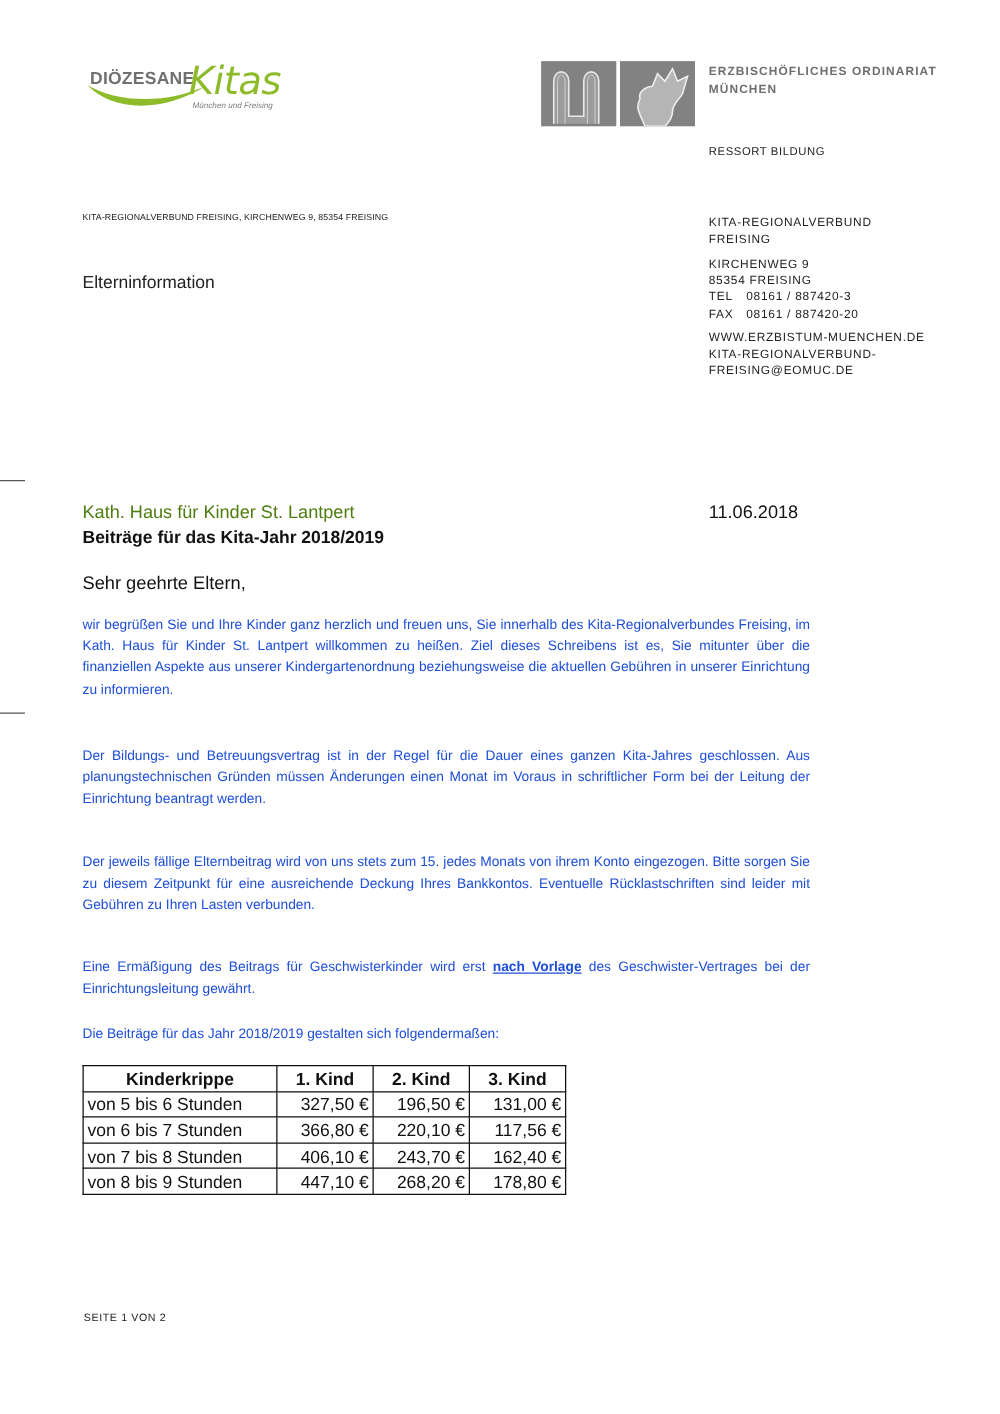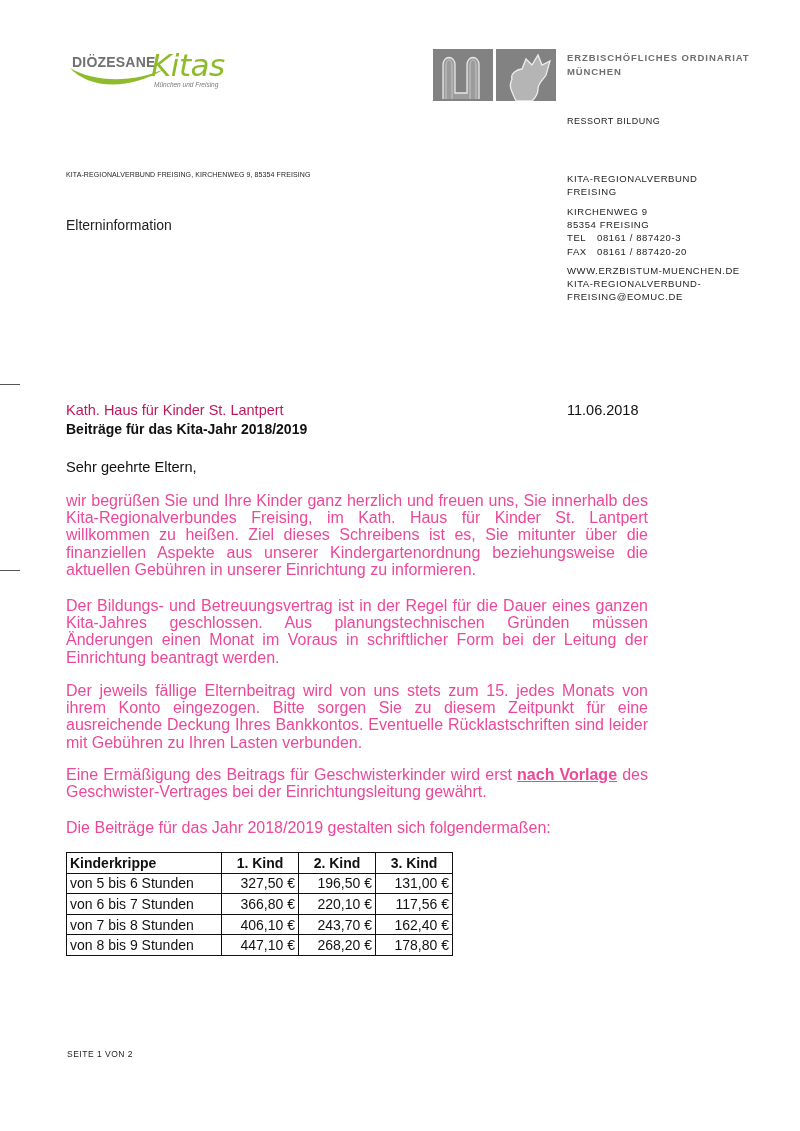--- a/index.html
+++ b/index.html
@@ -32,39 +32,39 @@
   .addr.a1 { top: 172px; }
   .addr.a2 { top: 205px; }
   .addr.a3 { top: 264px; }
   .addr .tab { display: inline-block; width: 30px; }
 
   
   .fold { left: 0; width: 20px; height: 1px; background: #555; }
 
   
   .subject { left: 66px; top: 383px; font-size: 14px; font-weight: bold; color: #111; margin-top: 38px; }
-  .facility { left: 66px; top: 402px; font-size: 14.5px; color: #be185d; }
+  .facility { left: 66px; top: 402px; font-size: 14.5px; color: #4d7c0f; }
   .date { left: 567px; top: 402px; font-size: 14.5px; color: #111; }
 
-  .body-text { left: 66px; width: 582px; font-size: 16px; line-height: 17.2px; color: #ec4899;
+  .body-text { left: 66px; width: 582px; font-size: 11px; line-height: 17.2px; color: #1d4ed8;
                text-align: justify; }
   .salutation { left: 66px; top: 459px; font-size: 14.6px; color: #111; }
   .p1 { top: 492px; }
   .p2 { top: 597px; }
   .p3 { top: 682px; }
   .p4 { top: 766px; }
   .p5 { top: 819px; text-align: left; }
   .p4 .em { font-weight: bold; text-decoration: underline; }
 
   
   table.fees { position: absolute; left: 66px; top: 852px; border-collapse: collapse;
                font-size: 14px; color: #111; }
   table.fees td, table.fees th { border: 1.3px solid #111; padding: 0 3px; height: 19.6px; }
   table.fees th { font-weight: bold; }
-  table.fees th.h0 { text-align: left; width: 148px; }
+  table.fees th.h0 { text-align: center; width: 148px; }
   table.fees th.hn { text-align: center; }
   table.fees td.c0 { text-align: left; }
   table.fees td.cn { text-align: right; }
   table.fees .w1 { width: 70px; }
   table.fees .w2 { width: 70px; }
   table.fees .w3 { width: 70px; }
 
   .footer { left: 67px; top: 1049px; font-size: 8.5px; color: #222; letter-spacing: 0.5px; }
 </style>
 </head>

